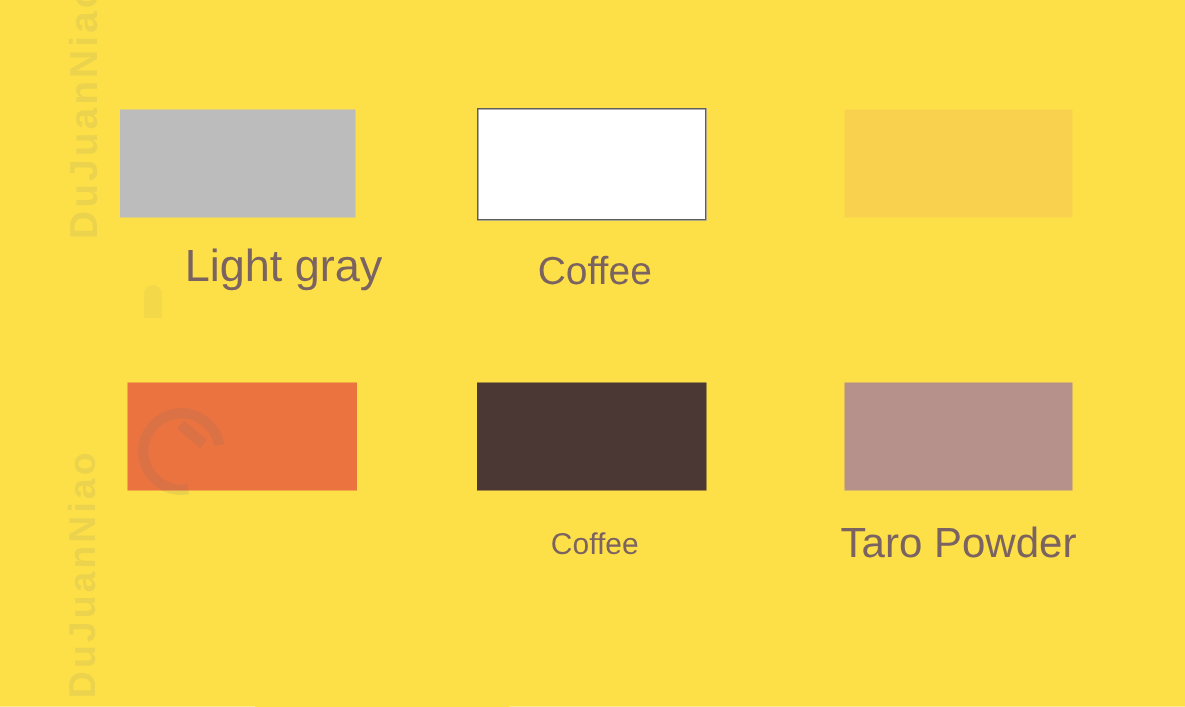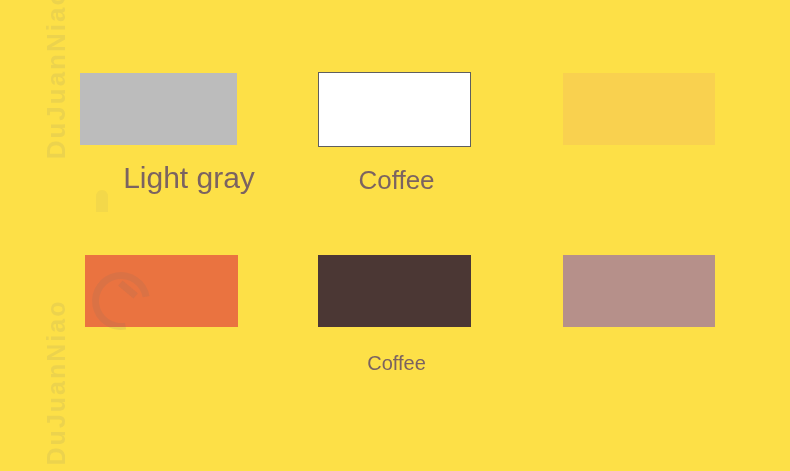--- a/index.html
+++ b/index.html
@@ -150,16 +150,17 @@
       </div>
       <div class="swatch-cell" style="left: 0px; top: 0px; width: 790px; height: 471px;">
         <div class="swatch-chip" style="position: absolute; left: 85px; top: 255px; width: 153px; height: 72px; background: rgb(234, 115, 64);"></div>
       </div>
       <div class="swatch-cell" style="left: 0px; top: 0px; width: 790px; height: 471px;">
         <div class="swatch-chip" style="position: absolute; left: 318px; top: 255px; width: 153px; height: 72px; background: rgb(75, 55, 52);"></div>
         <div class="swatch-label" style="position: absolute; left: 318px; top: 347px; width: 157px; font-size: 20px; line-height: 32px; color: rgb(123, 99, 97);">Coffee</div>
       </div>
       <div class="swatch-cell" style="left: 0px; top: 0px; width: 790px; height: 471px;">
         <div class="swatch-chip" style="position: absolute; left: 563px; top: 255px; width: 152px; height: 72px; background: rgb(182, 144, 138);"></div>
+        <div class="swatch-label" style="position: absolute; left: 528px; top: 345px; width: 222px; font-size: 28px; line-height: 34px; color: rgb(123, 99, 97);">Taro Powder</div>
       </div>
     </div>
 
 </div>
 
 </body></html>

